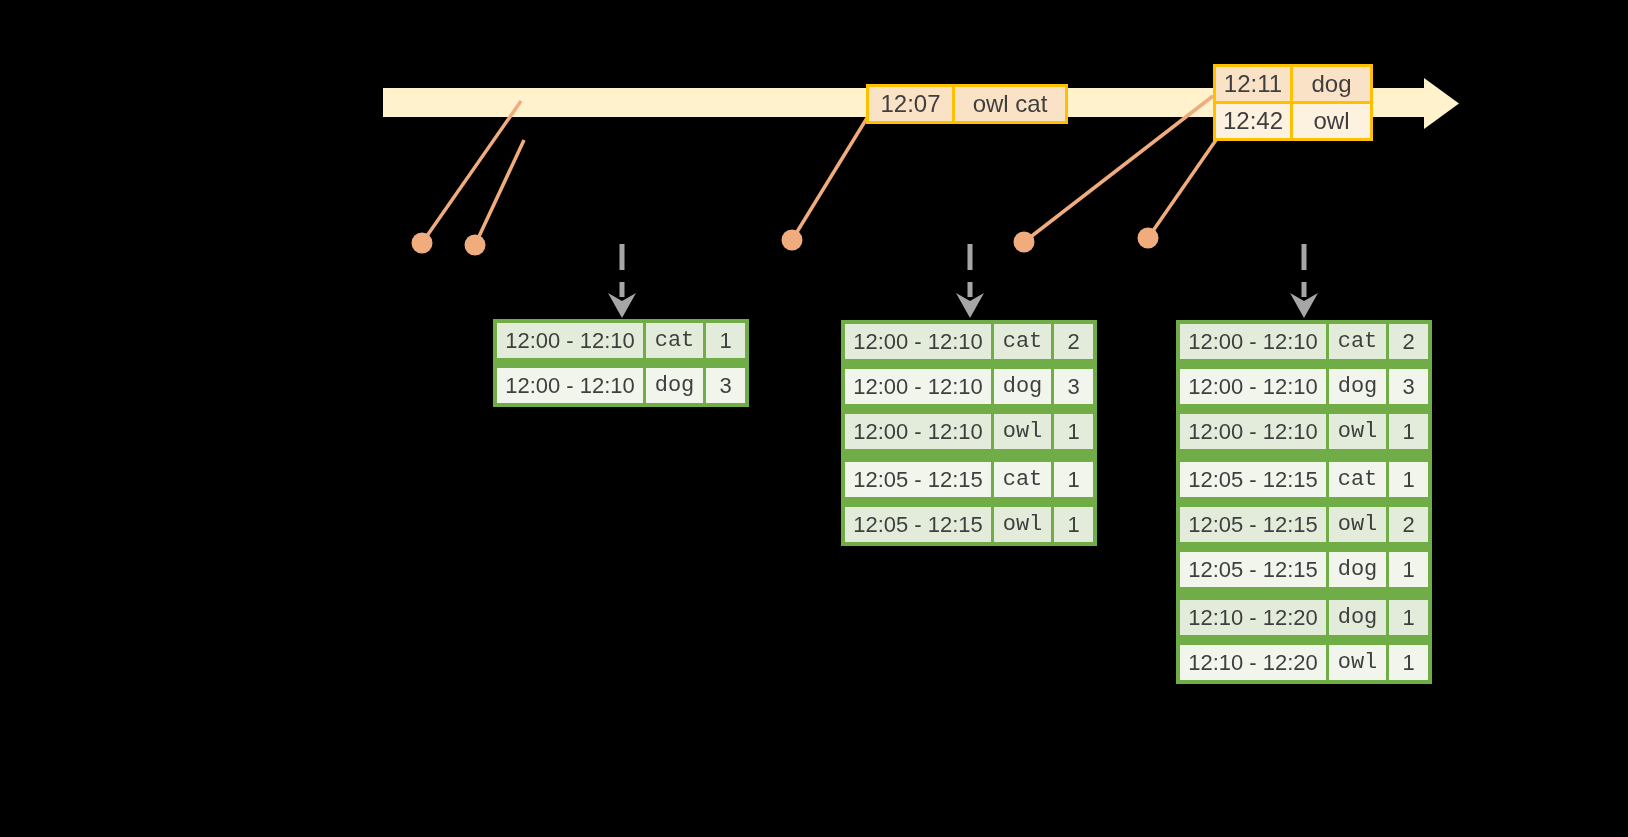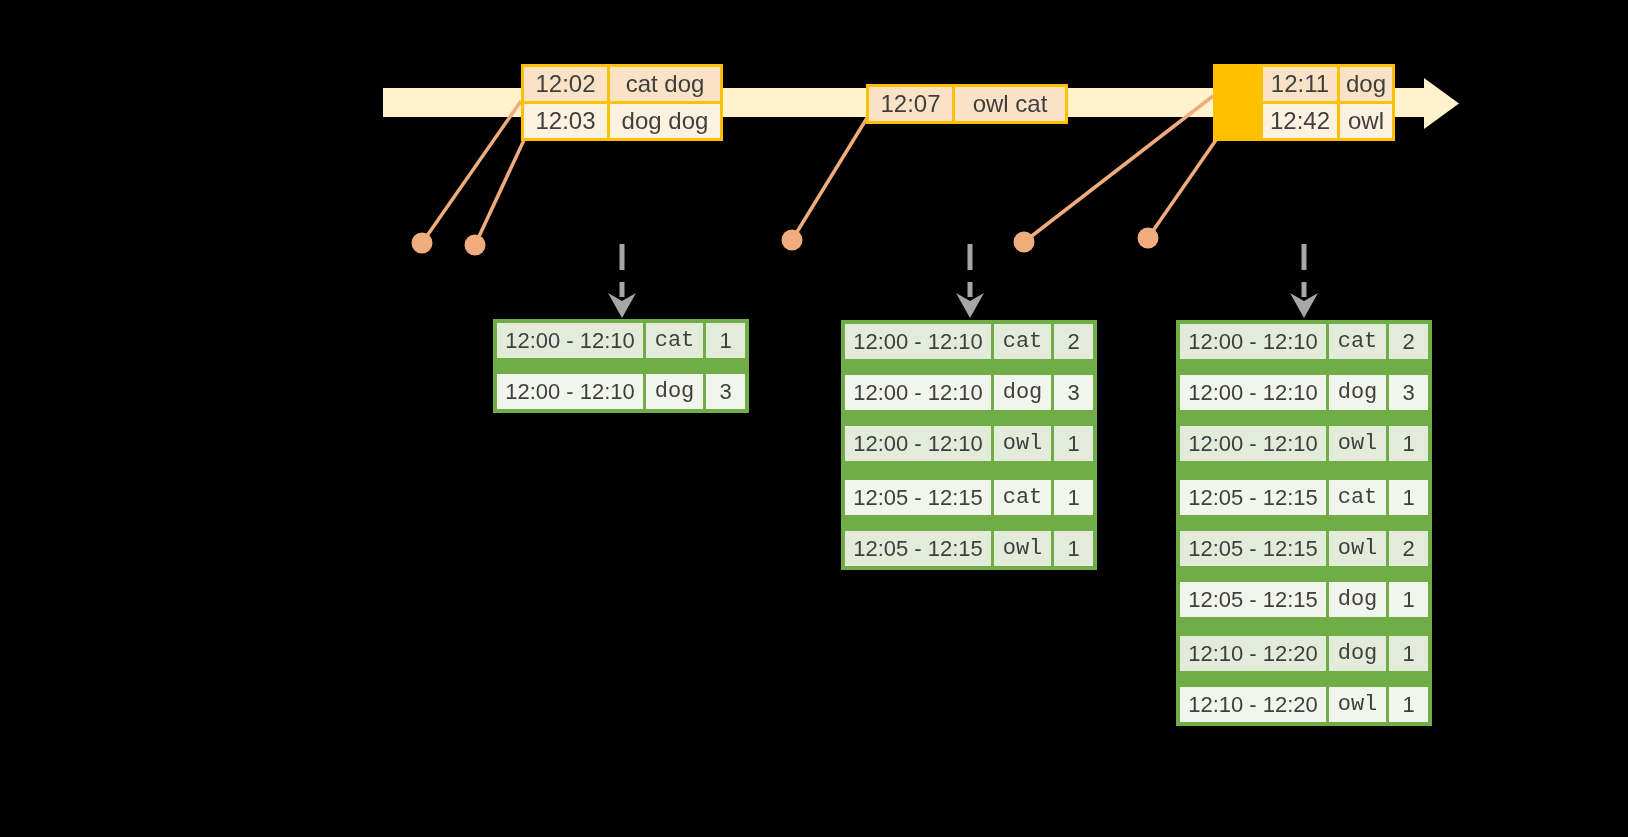--- a/index.html
+++ b/index.html
@@ -23,21 +23,21 @@
   .etable .c0{width:83px;}
   .etable.narrow .c0{width:74px;}
   .etable .c1{flex:1;}
   .etable .trow.base .tcell{background:var(--event_row_fill);}
   .etable .trow.alt .tcell{background:var(--event_row_alt_fill);}
   
   .gtable{
     position:absolute;box-sizing:border-box;width:256px;
     border:4px solid var(--result_border);
     background:var(--result_border);
-    display:flex;flex-direction:column;gap:16px;
+    display:flex;flex-direction:column;gap:10px;
     font-size:22px;line-height:1;
   }
   .gtable .trow{display:flex;gap:3px;height:35px;}
   .gtable .trow.group-end{margin-bottom:3px;}
   .gtable .tcell{display:flex;align-items:center;justify-content:center;}
   .gtable .c0{width:146px;}
   .gtable .c1{width:57px;font-family:Liberation Mono, monospace;}
   .gtable .c2{flex:1;}
   .gtable .trow.base .tcell{background:var(--result_row_fill);}
   .gtable .trow.alt .tcell{background:var(--result_row_alt_fill);}
@@ -67,39 +67,29 @@
     <line x1="622" y1="244" x2="622" y2="297" stroke-width="5" stroke-dasharray="26 12" stroke="#A6A6A6"></line>
     <path d="M608 293 L622 318 L636 293 L622 301 Z" fill="#A6A6A6"></path>
 
     <line x1="970" y1="244" x2="970" y2="297" stroke-width="5" stroke-dasharray="26 12" stroke="#A6A6A6"></line>
     <path d="M956 293 L970 318 L984 293 L970 301 Z" fill="#A6A6A6"></path>
 
     <line x1="1304" y1="244" x2="1304" y2="297" stroke-width="5" stroke-dasharray="26 12" stroke="#A6A6A6"></line>
     <path d="M1290 293 L1304 318 L1318 293 L1304 301 Z" fill="#A6A6A6"></path>
   </svg>
 
-  <div class="etable" style="left:521px;top:64px;width:202px;">
-      <div class="trow base group-end">
-        <div class="tcell c0">12:02</div>
-        <div class="tcell c1">cat dog</div>
-      </div>
-      <div class="trow alt">
-        <div class="tcell c0">12:03</div>
-        <div class="tcell c1">dog dog</div>
-      </div>
-    </div>
 
   <div class="etable" style="left:866px;top:84px;width:202px;">
       <div class="trow base">
         <div class="tcell c0">12:07</div>
         <div class="tcell c1">owl cat</div>
       </div>
     </div>
 
-  <div class="etable narrow" style="left:1213px;top:64px;width:182px;padding-left:47px;">
+  <div class="etable narrow" style="left:1213px;top:64px;width:160px;">
       <div class="trow base group-end">
         <div class="tcell c0">12:11</div>
         <div class="tcell c1">dog</div>
       </div>
       <div class="trow alt">
         <div class="tcell c0">12:42</div>
         <div class="tcell c1">owl</div>
       </div>
     </div>
 

